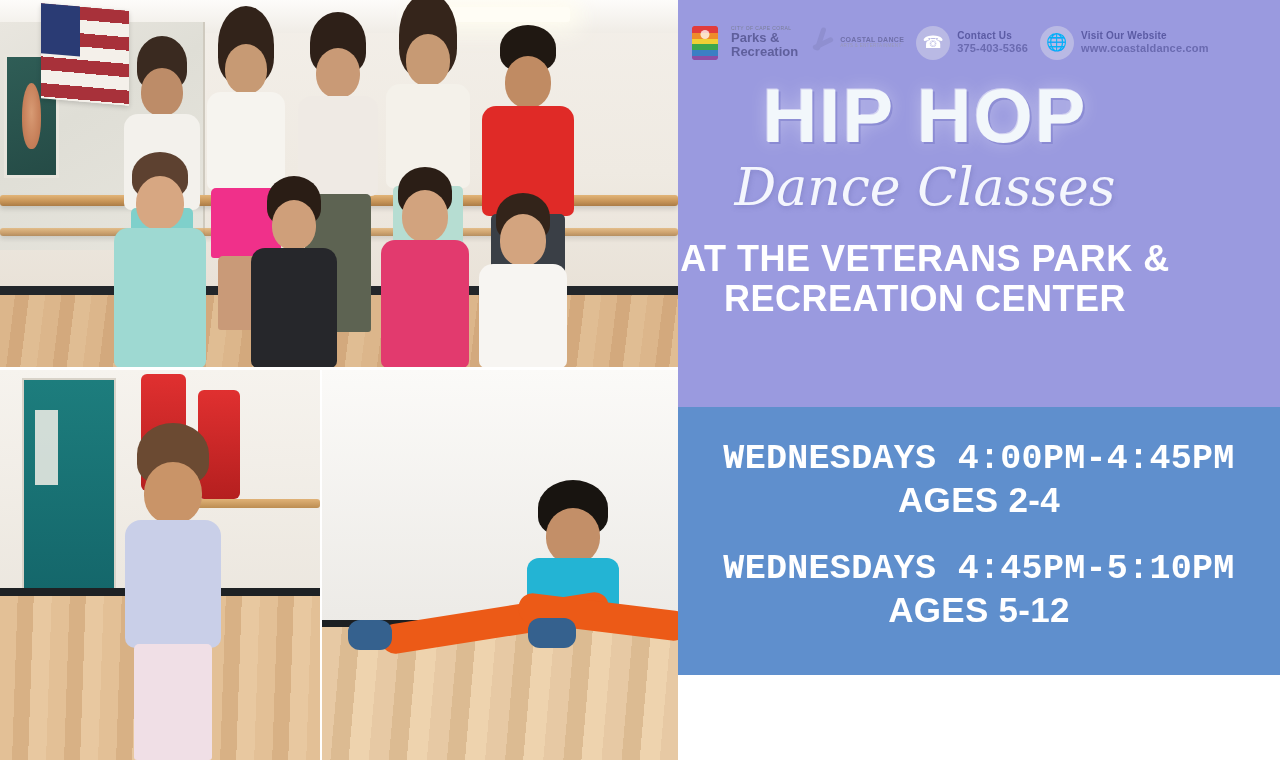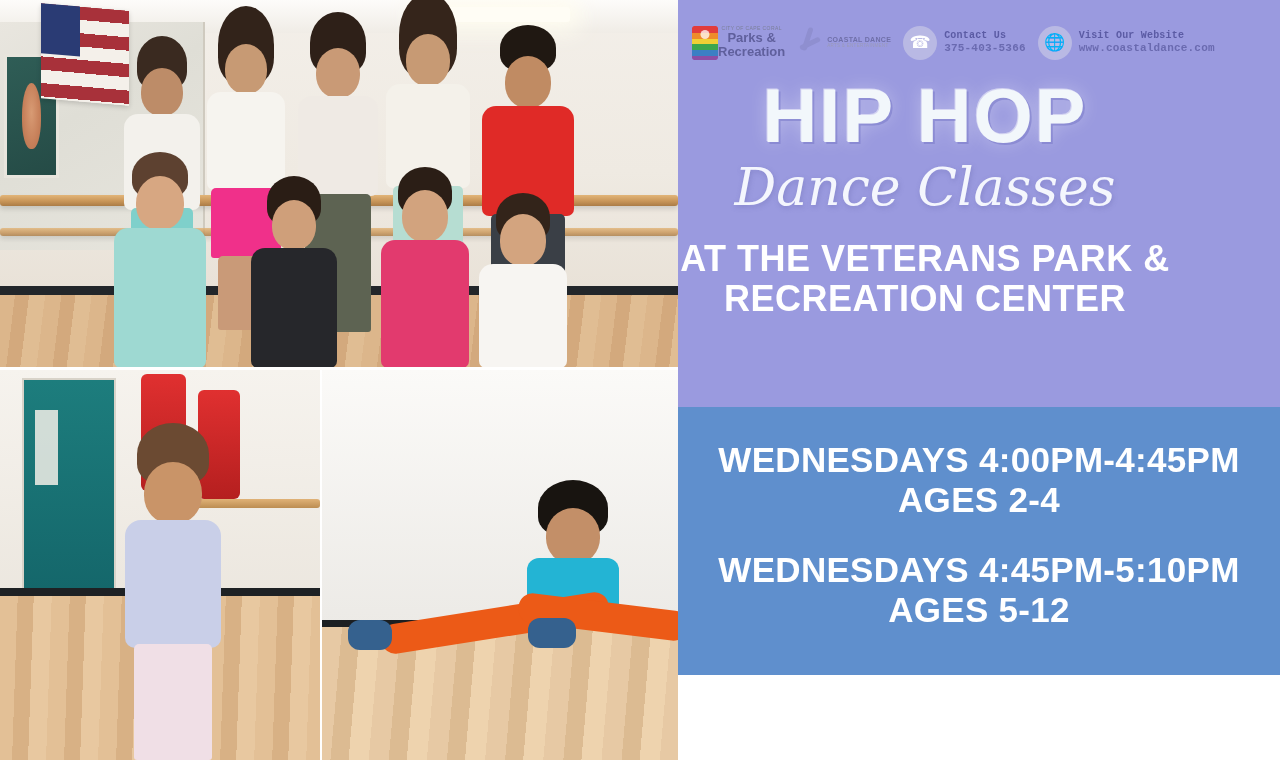--- a/index.html
+++ b/index.html
@@ -272,40 +272,41 @@
     color: #ffffff;
   }
   .sched-block { margin-bottom: 30px; }
   .sched-block:last-child { margin-bottom: 0; }
   .sched-when {
     font-weight: 700;
     font-size: 35px;
     line-height: 1.14;
     letter-spacing: .3px;
     white-space: nowrap;
+    font-family: Liberation Mono, monospace;
   }
   .sched-ages {
     font-weight: 700;
     font-size: 35px;
     line-height: 1.14;
     letter-spacing: .3px;
   }
 
   
   .footer-row {
     position: absolute;
     left: 0; top: 0;
     width: 602px; height: 85px;
     display: flex;
     align-items: center;
     padding: 0 14px;
     box-sizing: border-box;
     gap: 12px;
   }
-  .logo-parks { display:flex; align-items:center; gap:0; flex:0 0 auto;text-align:center; }
+  .logo-parks { display:flex; align-items:center; gap:13px; flex:0 0 auto; }
   .parks-mark {
     width: 26px; height: 34px;
     background:
       linear-gradient(180deg,#e23c3c 0 20%, #ef8b2a 20% 38%,
         #f0cf35 38% 54%, #3da64e 54% 72%, #3b7fc4 72% 88%, #8a4ea5 88% 100%);
     -webkit-mask: radial-gradient(circle at 50% 22%, #000 22%, transparent 23%),
                   linear-gradient(#000,#000);
     position: relative;
     border-radius: 2px;
   }
@@ -347,21 +348,21 @@
   .contact-item { display:flex; align-items:center; gap:7px; flex:0 0 auto; }
   .circle-icon {
     width: 34px; height: 34px;
     border-radius: 50%;
     background: #b9b9e4;
     display: flex; align-items: center; justify-content: center;
     color: #ffffff;
     font-size: 17px;
     flex: 0 0 auto;
   }
-  .contact-text { line-height: 1.2; font-family: Liberation Mono, monospace; }
+  .contact-text { line-height: 1.2; }
   .contact-label { font-size: 10px; font-weight: 700; color:#5b5ba4; letter-spacing:.2px; }
   .contact-value { font-size: 11px; font-weight: 700; color:#6a6ab0; letter-spacing:.2px; white-space: nowrap; }
 </style>
 </head>
 <body>
 
 <div class="flyer">
 
   <div class="collage">
 

